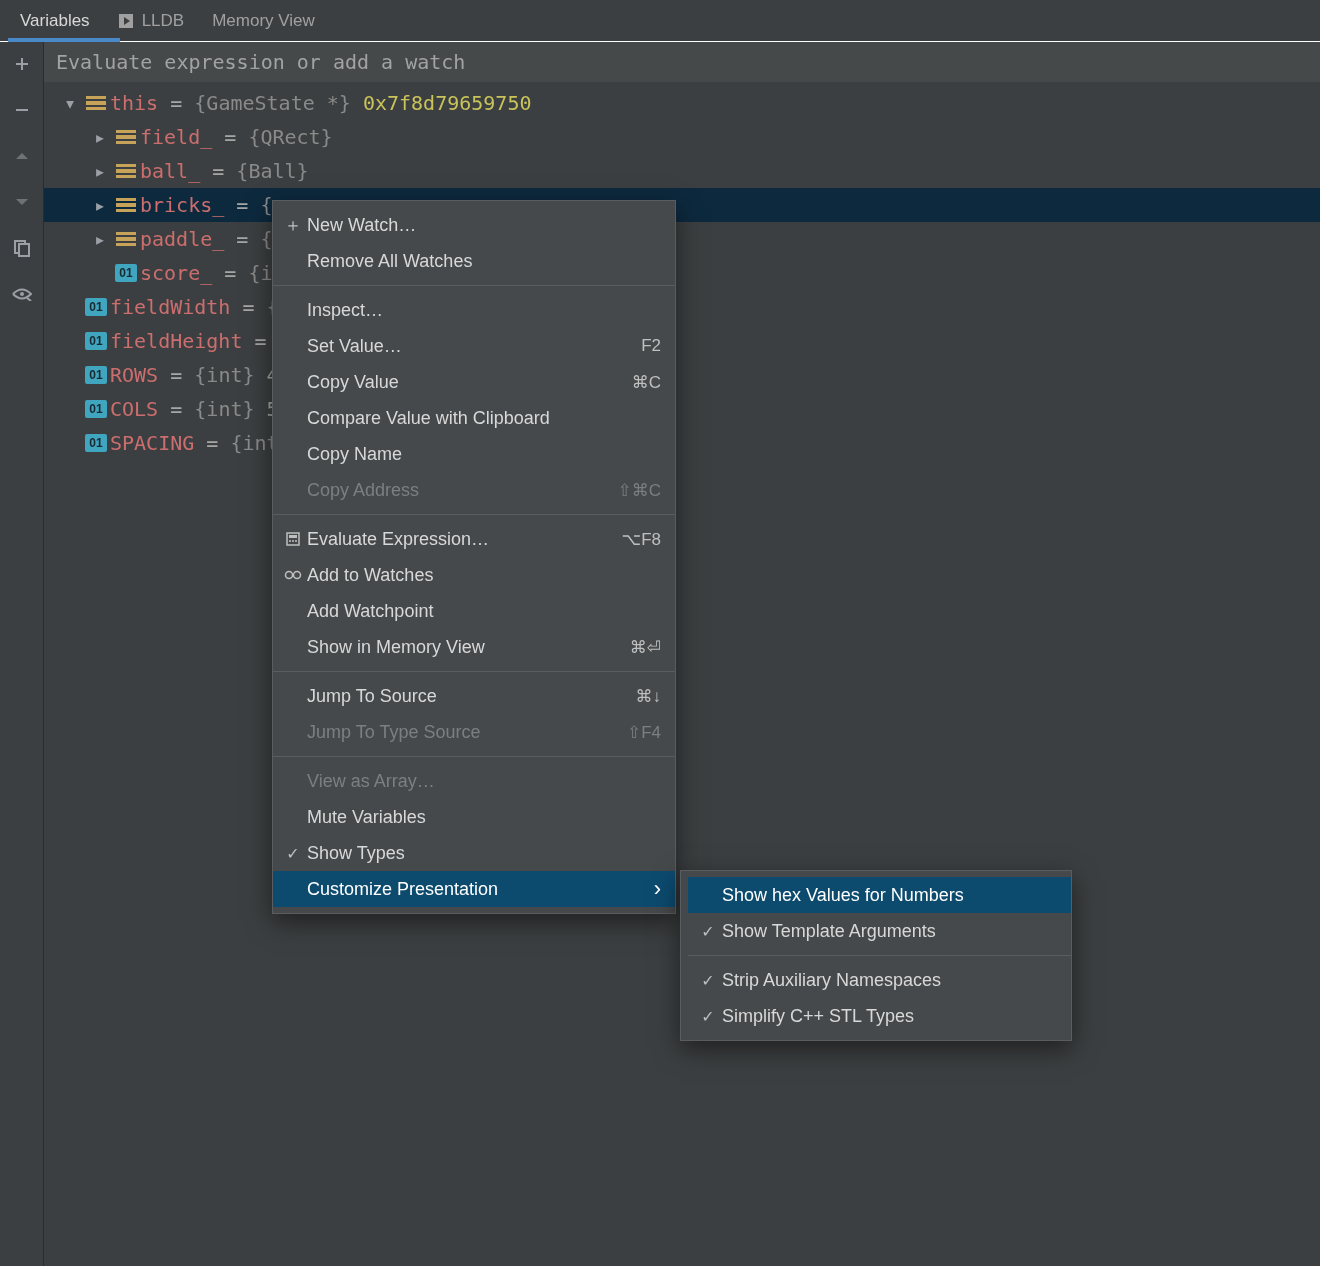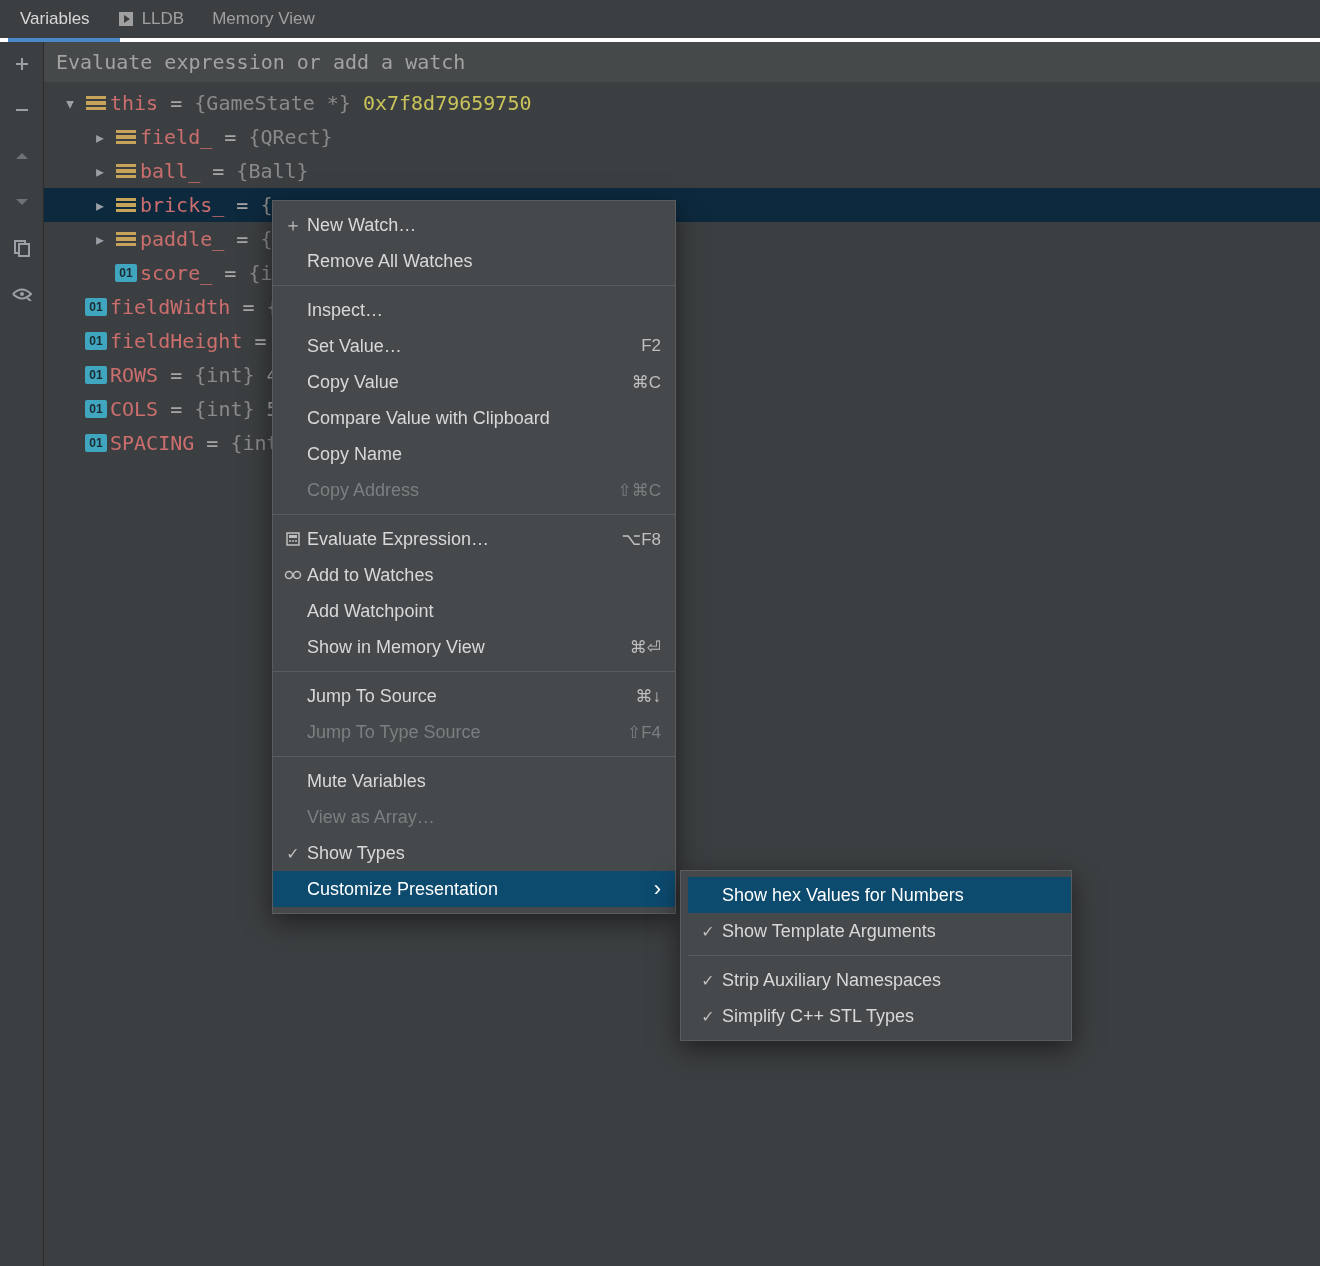--- a/index.html
+++ b/index.html
@@ -9,21 +9,21 @@
     font-family: "Menlo", "Consolas", monospace;
     font-size: 20px;
     color: #bbbbbb;
     overflow: hidden;
     position: relative;
   }
   .tabs {
     display: flex;
     align-items: center;
     height: 42px;
-    border-bottom: 4px solid #ffffff;
+    border-bottom: 1px solid #ffffff;
     font-family: -apple-system, "Helvetica Neue", sans-serif;
     font-size: 17px;
     padding-left: 6px;
   }
   .tab {
     padding: 0 14px;
     height: 100%;
     display: flex;
     align-items: center;
     gap: 8px;
@@ -368,27 +368,27 @@
       <span class="lead"></span>
       <span class="lbl">Jump To Source</span>
       <span class="sc">⌘↓</span>
     </div>
   <div class="mi disabled">
       <span class="lead"></span>
       <span class="lbl">Jump To Type Source</span>
       <span class="sc">⇧F4</span>
     </div>
   <div class="sep"></div>
+  <div class="mi disabled">
+      <span class="lead"></span>
+      <span class="lbl">View as Array…</span>
+    </div>
   <div class="mi">
       <span class="lead"></span>
       <span class="lbl">Mute Variables</span>
-    </div>
-  <div class="mi disabled">
-      <span class="lead"></span>
-      <span class="lbl">View as Array…</span>
     </div>
   <div class="mi">
       <span class="lead check"></span>
       <span class="lbl">Show Types</span>
     </div>
   <div class="mi hi">
       <span class="lead"></span>
       <span class="lbl">Customize Presentation</span>
       <span class="sc chev-r"></span>
     </div>

